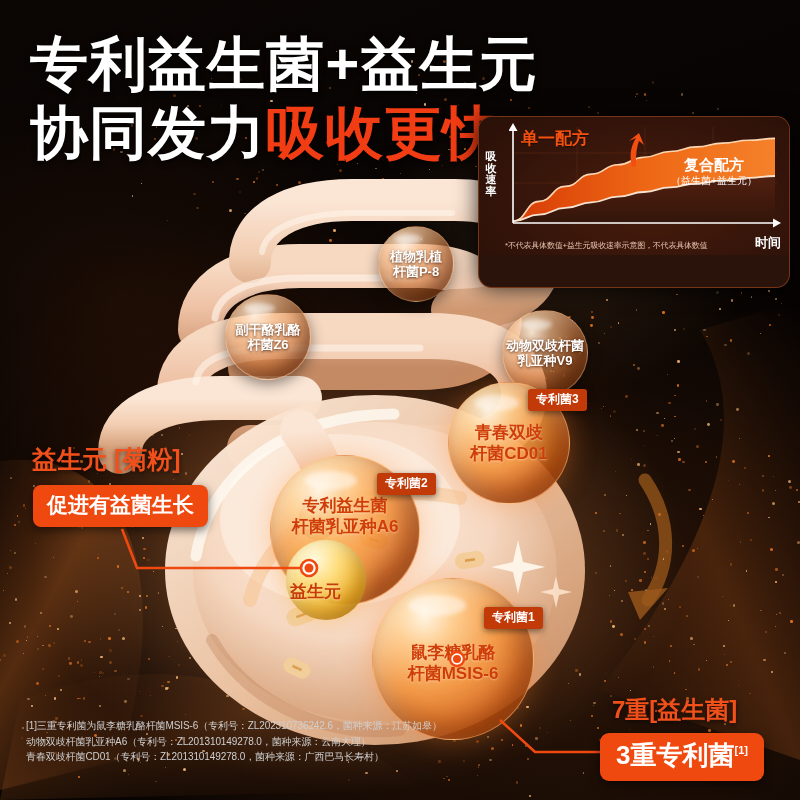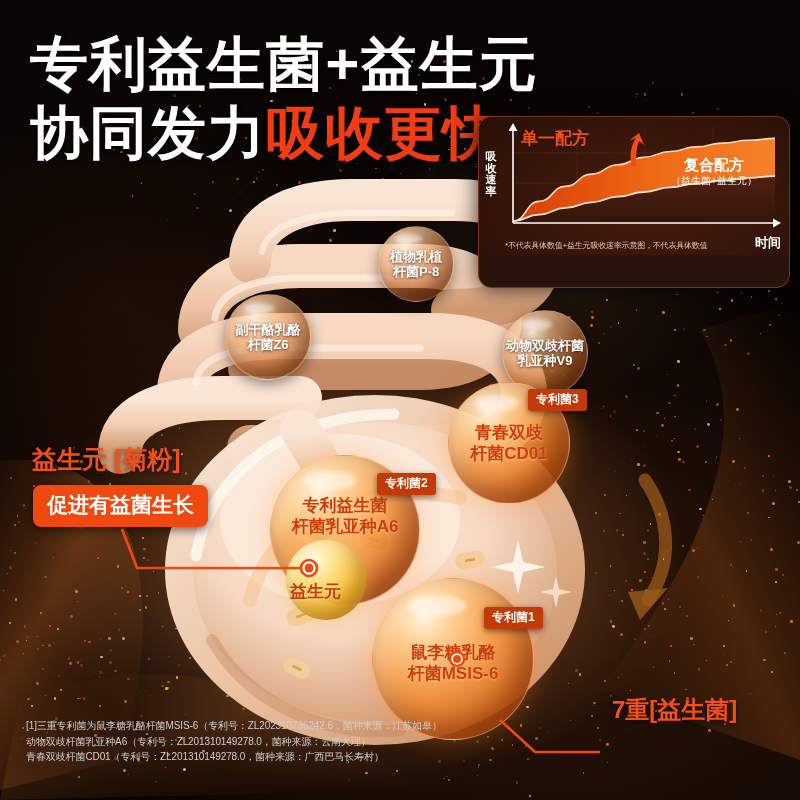--- a/index.html
+++ b/index.html
@@ -1093,20 +1093,23 @@
     <polyline points="122,529 137,568 303,568" stroke="#f0490f" stroke-width="2.6" fill="none"></polyline>
     <circle cx="309" cy="568" r="8" fill="#fff" stroke="#f0490f" stroke-width="2.6"></circle>
     <circle cx="309" cy="568" r="4.5" fill="#f0490f"></circle>
     <polyline points="457,645 457,661" stroke="#f0490f" stroke-width="0" fill="none"></polyline>
     <circle cx="457" cy="659" r="7" fill="#fff" stroke="#f0490f" stroke-width="2.4"></circle>
     <circle cx="457" cy="659" r="4" fill="#f0490f"></circle>
     <polyline points="500,720 535,752 600,752" stroke="#f0490f" stroke-width="2.6" fill="none"></polyline>
   </svg>
 
   <div class="seven">7重[益生菌]</div>
+  <div class="three-badge">
+    <span>3重专利菌</span><sup>[1]</sup>
+  </div>
 
   <div class="footnote">
     <div>[1]三重专利菌为鼠李糖乳酪杆菌MSIS-6（专利号：ZL202310736242.6，菌种来源：江苏如皋）</div>
     <div>动物双歧杆菌乳亚种A6（专利号：ZL201310149278.0，菌种来源：云南大理）</div>
     <div>青春双歧杆菌CD01（专利号：ZL201310149278.0，菌种来源：广西巴马长寿村）</div>
   </div>
 
 </div>
 
 </body></html>

